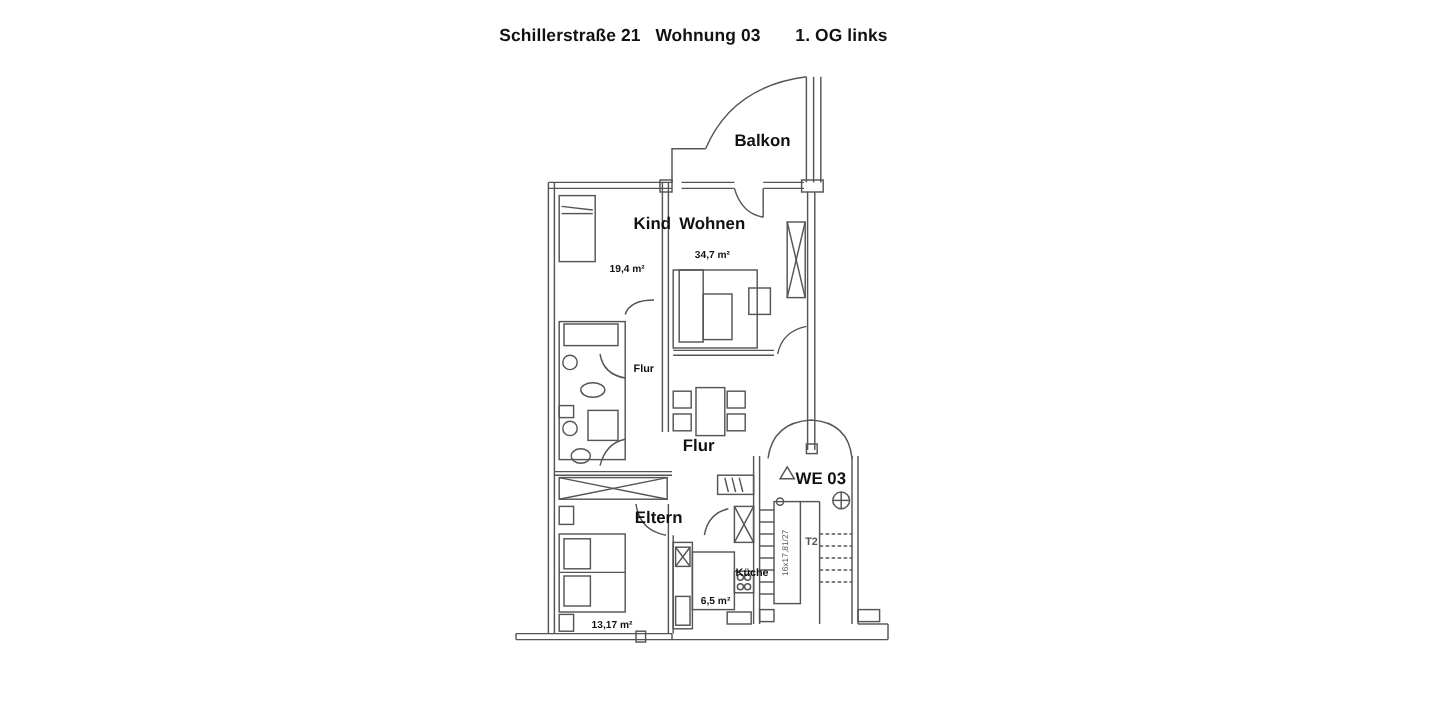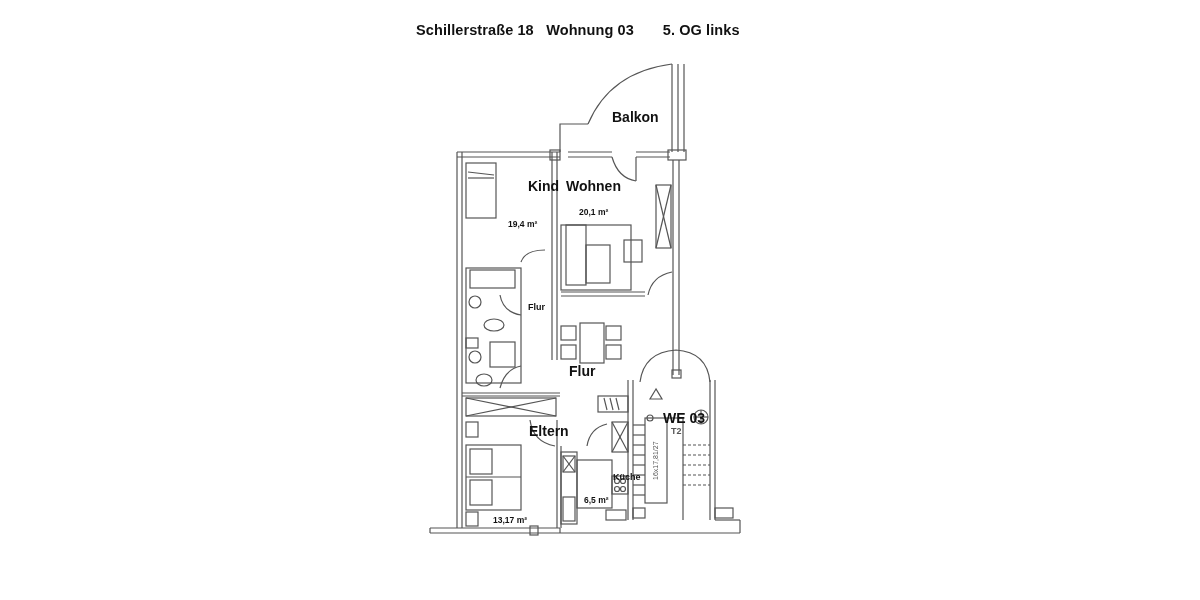--- a/index.html
+++ b/index.html
@@ -5,26 +5,26 @@
   html, body { margin:0; padding:0; background:#ffffff; }
   body { width:1200px; height:600px; position:relative; overflow:hidden;
          font-family:"Liberation Sans", sans-serif; color:#111; }
   .title { position:absolute; top:22px; left:416px; font-size:14.5px; font-weight:bold; white-space:pre; letter-spacing:0.1px; }
   .title span { margin-right:0; }
   svg.plan { position:absolute; left:0; top:0; }
   .lbl { position:absolute; font-weight:bold; white-space:nowrap; }
   .room { font-size:14px;text-align:center; }
   .area { font-size:8.5px; }
   .small { font-size:9px; }
-  .we { font-size:14px;margin-top:20px; }
+  .we { font-size:14px; }
 </style>
 </head>
 <body>
 
-<div class="title"><span>Schillerstraße 18</span>   <span>Wohnung 03</span>       <span>5. OG links</span></div>
+<div class="title"><span>Schillerstraße 21</span>   <span>Wohnung 03</span>       <span>1. OG links</span></div>
 
 <svg class="plan" width="1200" height="600" viewBox="0 0 1200 600">
   <g fill="none" stroke="#555" stroke-width="1.2">
 
     <g>
       <line x1="457" y1="152" x2="457" y2="528"></line>
       <line x1="462" y1="152" x2="462" y2="528"></line>
       <line x1="457" y1="152" x2="560" y2="152"></line>
       <line x1="457" y1="157" x2="560" y2="157"></line>
       <line x1="568" y1="152" x2="612" y2="152"></line>
@@ -165,22 +165,22 @@
   </g>
   <g fill="#fff" stroke="#555" stroke-width="1.2">
     <polygon points="656,389 650,399 662,399"></polygon>
   </g>
 </svg>
 
 <div class="lbl room" style="left:612px;top:109px;">Balkon</div>
 <div class="lbl room" style="left:504px;top:178px;padding-left:24px;">Kind</div>
 <div class="lbl area" style="left:508px;top:219px;">19,4 m²</div>
 <div class="lbl room" style="left:566px;top:178px;">Wohnen</div>
-<div class="lbl area" style="left:579px;top:207px;">20,1 m²</div>
+<div class="lbl area" style="left:579px;top:207px;">34,7 m²</div>
 <div class="lbl small" style="left:528px;top:302px;">Flur</div>
 <div class="lbl room" style="left:569px;top:363px;">Flur</div>
 <div class="lbl room" style="left:490px;top:423px;margin-left:39px;">Eltern</div>
 <div class="lbl area" style="left:493px;top:515px;">13,17 m²</div>
 <div class="lbl small" style="left:613px;top:472px;">Küche</div>
 <div class="lbl area" style="left:584px;top:495px;">6,5 m²</div>
 <div class="lbl we" style="left:663px;top:390px;">WE 03</div>
-<div class="lbl" style="left:671px;top:426px;font-size:9px;font-weight:bold;color:#555;text-align:right;">T2</div>
+<div class="lbl" style="left:671px;top:446px;font-size:9px;font-weight:bold;color:#555;text-align:right;">T2</div>
 <div class="lbl" style="left:652px;top:480px;font-size:7px;font-weight:normal;color:#555;transform:rotate(-90deg);transform-origin:left top;">16x17,81/27</div>
 
 </body></html>

